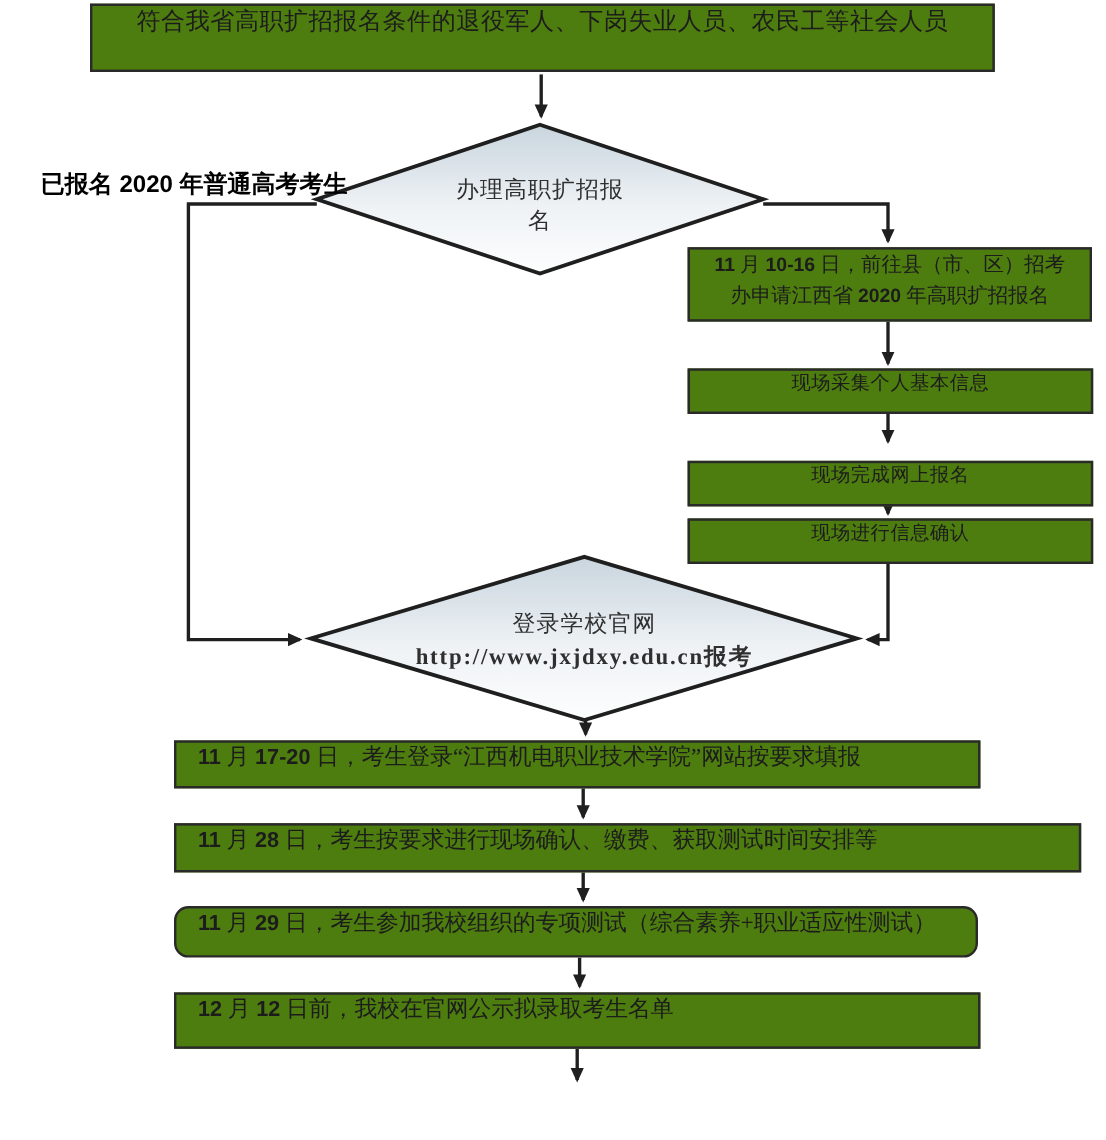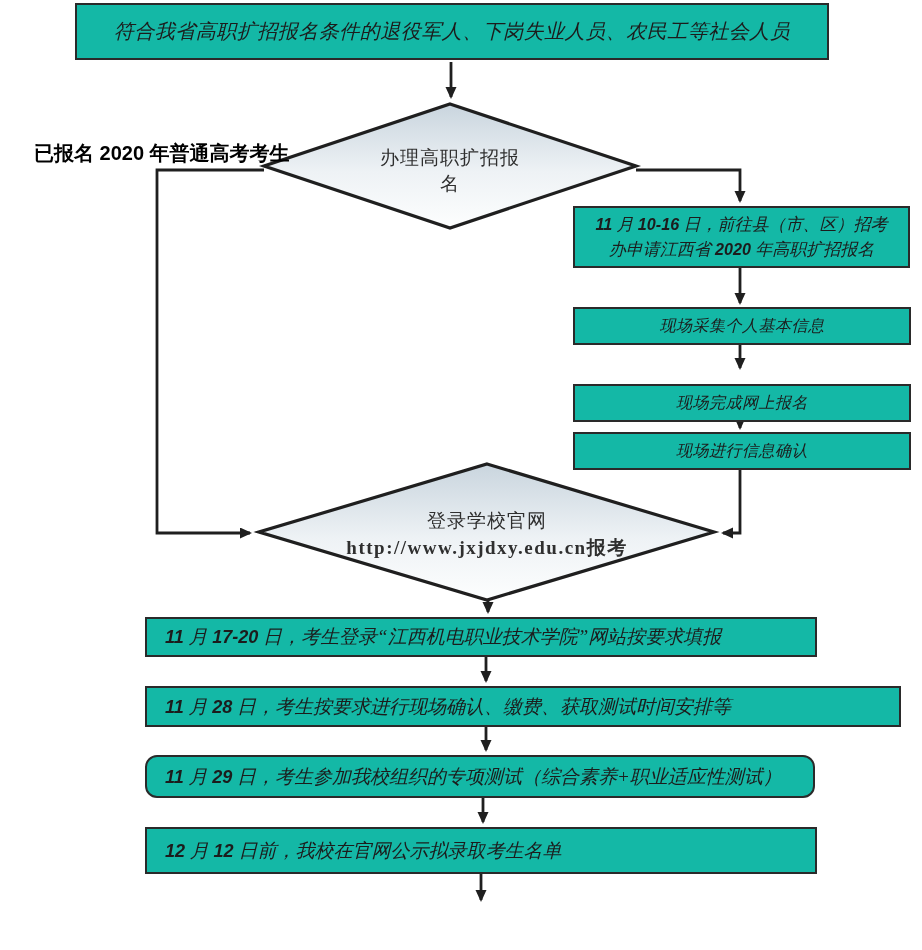--- a/index.html
+++ b/index.html
@@ -8,25 +8,24 @@
     width:922px;height:950px;
     overflow:hidden;
     background:#ffffff;
     font-family:"Liberation Serif","DejaVu Serif",serif;
     color:#1c1c1c;
   }
   svg.wires{position:absolute;left:0;top:0;width:922px;height:950px;}
   .node{
     position:absolute;
     box-sizing:border-box;
-    background:#14b8a6;
+    background:#4d7c0f;
     border:2px solid #2a2a2a;
-    display:flex;flex-direction:column;justify-content:center;
+    display:flex;flex-direction:column;
     line-height:1.35;
-    font-style:italic;
   }
   .center{align-items:center;text-align:center;}
   .leftpad{padding-left:18px;padding-right:10px;align-items:flex-start;text-align:left;}
   .topbox{font-size:20px;letter-spacing:0.5px;}
   .rbox1{font-size:17px;line-height:1.5;}
   .rbox{font-size:16px;letter-spacing:0.5px;}
   .bbox{font-size:19px;}
   .dtext{
     position:absolute;text-align:center;
     font-size:19px;color:#2f2f2f;
@@ -77,21 +76,21 @@
     <path d="M486,657 L486,681" stroke="#1f1f1f" stroke-width="2.8" fill="none" marker-end="url(#ah)"></path>
     <path d="M486,727 L486,750" stroke="#1f1f1f" stroke-width="2.8" fill="none" marker-end="url(#ah)"></path>
     <path d="M483,798 L483,822" stroke="#1f1f1f" stroke-width="2.8" fill="none" marker-end="url(#ah)"></path>
     <path d="M481,874 L481,900" stroke="#1f1f1f" stroke-width="2.8" fill="none" marker-end="url(#ah)"></path>
   </svg>
 
   <div class="node center topbox" style="left:75px;top:3px;width:754px;height:57px;">
     <div>符合我省高职扩招报名条件的退役军人、下岗失业人员、农民工等社会人员</div>
   </div>
 
-  <div class="dtext d1text" style="left:377px;top:146px;width:146px;font-family:Liberation Mono, monospace;">办理高职扩招报名</div>
+  <div class="dtext d1text" style="left:377px;top:146px;width:146px;">办理高职扩招报名</div>
 
   <div class="blabel" style="left:2px;top:140px;">已报名 2020 年普通高考考生</div>
 
   <div class="node center rbox1" style="left:573px;top:206px;width:337px;height:62px;">
     <div><span class="num">11</span> 月 <span class="num">10-16</span> 日，前往县（市、区）招考</div>
     <div>办申请江西省 <span class="num">2020</span> 年高职扩招报名</div>
   </div>
   <div class="node center rbox" style="left:573px;top:307px;width:338px;height:38px;">
     <div>现场采集个人基本信息</div>
   </div>

